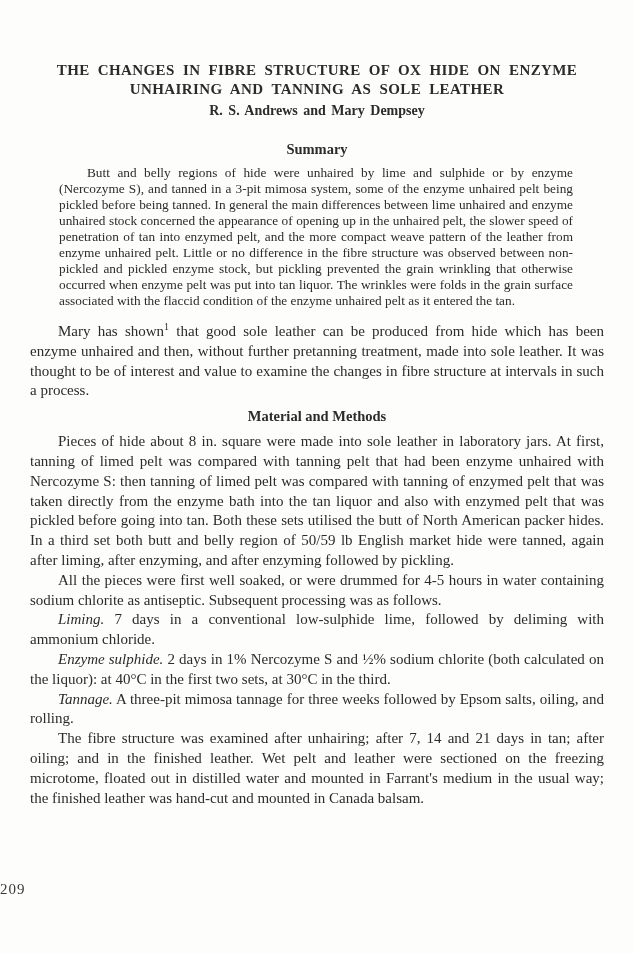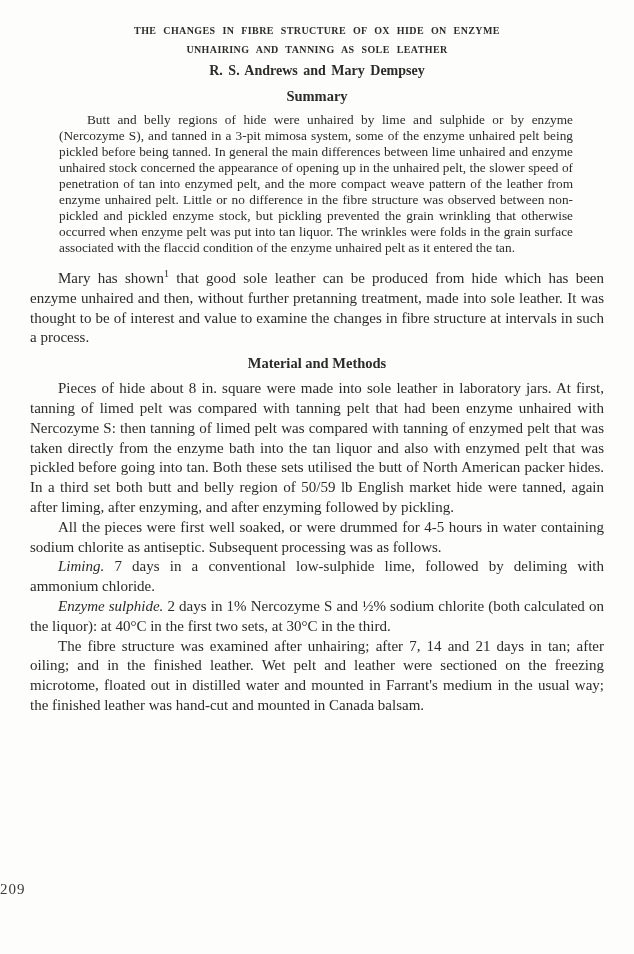--- a/index.html
+++ b/index.html
@@ -14,41 +14,42 @@
     background: #fdfdfb;
     font-family: "Liberation Serif", serif;
     color: #2b2b28;
     box-sizing: border-box;
     padding: 21px 30px 0 30px;
     overflow: hidden;
   }
   .title {
     text-align: center;
     font-weight: bold;
-    font-size: 10px;
+    font-size: 15px;
     line-height: 19px;
     letter-spacing: 0.4px;
     word-spacing: 4px;
+    margin-top: 40px;
   }
   .authors {
     text-align: center;
     font-weight: bold;
     font-size: 14px;
     line-height: 17px;
     margin-top: 3px;
     word-spacing: 2px;
   }
   .section-heading {
     text-align: center;
     font-weight: bold;
     font-size: 14.5px;
     line-height: 18px;
   }
   .summary-heading {
-    margin-top: 8px;
+    margin-top: 21px;
   }
   .summary-block {
     width: 514px;
     margin-left: 29px;
     margin-top: 7px;
     font-size: 13.3px;
     line-height: 16px;
     text-align: justify;
     text-indent: 28px;
   }
@@ -109,20 +110,21 @@
 
     <p class="para">Pieces of hide about 8 in. square were made into sole leather in laboratory jars. At first, tanning of limed pelt was compared with tanning pelt that had been enzyme unhaired with Nercozyme S: then tanning of limed pelt was compared with tanning of enzymed pelt that was taken directly from the enzyme bath into the tan liquor and also with enzymed pelt that was pickled before going into tan. Both these sets utilised the butt of North American packer hides. In a third set both butt and belly region of 50/59 lb English market hide were tanned, again after liming, after enzyming, and after enzyming followed by pickling.</p>
 
     <p class="para">All the pieces were first well soaked, or were drummed for 4-5 hours in water containing sodium chlorite as antiseptic. Subsequent processing was as follows.</p>
 
     <p class="para"><span class="lead-italic">Liming.</span><span> 7 days in a conventional low-sulphide lime, followed by deliming with ammonium chloride.</span></p>
 
     <p class="para"><span class="lead-italic">Enzyme sulphide.</span><span> 2 days in 1% Nercozyme S and ½% sodium chlorite (both calculated on the liquor): at 40°C in the first two sets, at 30°C in the third.</span></p>
 
 
+    <p class="para"><span class="lead-italic">Tannage.</span><span> A three-pit mimosa tannage for three weeks followed by Epsom salts, oiling, and rolling.</span></p>
 
     <p class="para">The fibre structure was examined after unhairing; after 7, 14 and 21 days in tan; after oiling; and in the finished leather. Wet pelt and leather were sectioned on the freezing microtome, floated out in distilled water and mounted in Farrant's medium in the usual way; the finished leather was hand-cut and mounted in Canada balsam.</p>
 
   </div>
 
   <div class="page-number">209</div>
 
 </div>
 
 </body></html>

